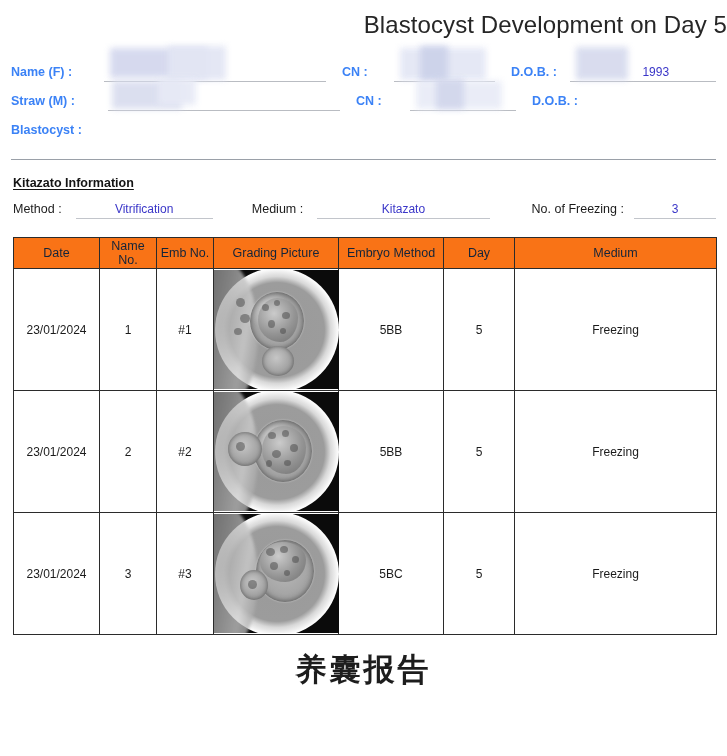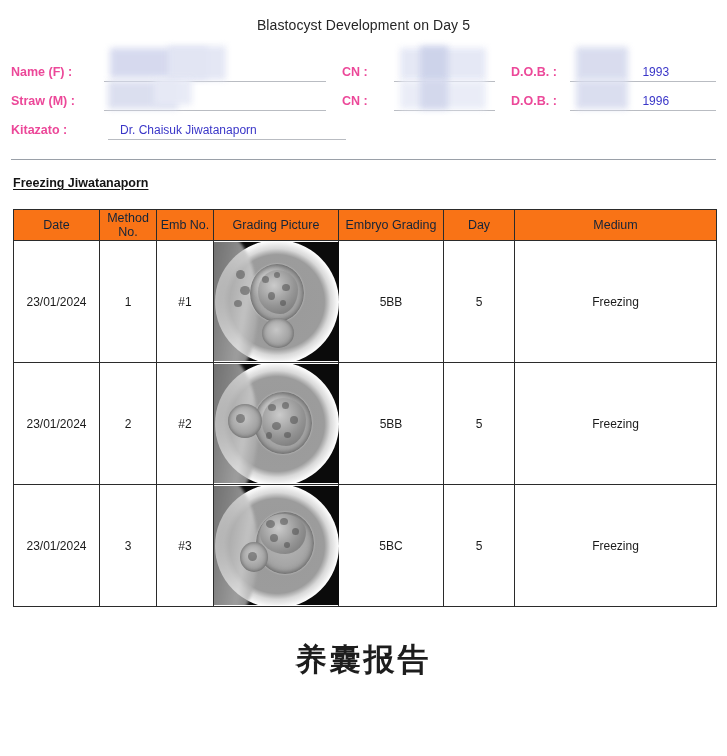--- a/index.html
+++ b/index.html
@@ -11,43 +11,43 @@
     width: 727px;
     height: 756px;
     font-family: "Liberation Sans", sans-serif;
     color: #1b1b1b;
     position: relative;
     overflow: hidden;
   }
 
   
   .doc-title {
-    text-align: center;
-    font-size: 14px;
+    text-align: right;
+    font-size: 24px;
     font-weight: 400;
     color: #262626;
     letter-spacing: 0.1px;
     padding-top: 11px;
     padding-bottom: 0;
     line-height: 28px;
   }
 
   
   .patient-block {
     margin: 14px 11px 0 11px;
   }
   .p-row {
     display: flex;
     align-items: flex-end;
     height: 29px;
   }
   .lbl {
     font-size: 12.5px;
     font-weight: bold;
-    color: #ec4899;
+    color: #3b82f6;
     white-space: nowrap;
     padding-bottom: 3px;
   }
   .lbl.w-name  { width: 97px; }
   .lbl.w-cn    { width: 54px; }
   .lbl.w-dob   { width: 62px; }
 
   .field {
     position: relative;
     border-bottom: 1px solid #b9bcc2;
@@ -232,21 +232,21 @@
     background: radial-gradient(circle at 45% 40%, #c6c6c6 0%, #a0a0a0 60%, #858585 100%);
     box-shadow: inset 0 0 4px rgba(50,50,50,.6);
   }
 
   
   .footer-cn {
     text-align: center;
     font-size: 31px;
     font-weight: bold;
     color: #1d1d1d;
-    margin-top: 32px;
+    margin-top: 14px;
     letter-spacing: 3px;
     font-family: "DejaVu Sans", sans-serif;
   }
 </style>
 </head>
 <body>
 
 <div class="doc-title">Blastocyst Development on Day 5</div>
 
 <div class="patient-block">
@@ -282,60 +282,73 @@
     </div>
     <div class="spacer-sm"></div>
     <div class="lbl w-cn" style="padding-left:12px">CN :</div>
     <div class="field f-cn">
       <span class="redact rd-cn3"></span>
       <span class="redact rd-cn4"></span>
       <span class="val"></span>
     </div>
     <div class="spacer-sm"></div>
     <div class="lbl w-dob" style="padding-left:12px">D.O.B. :</div>
-    <div class="field f-dob">
-      <span class="redact rd-dob2"></span>
-      <span class="val right-of-redact">1996</span>
-    </div>
   </div>
 
   <div class="p-row">
-    <div class="lbl w-name">Kitazato :</div>
-    <div class="field f-phys">
-      <span class="val">Dr. Chaisuk  Jiwatanaporn</span>
-    </div>
+    <div class="lbl w-name">Blastocyst :</div>
   </div>
 
 </div>
 
 <div class="divider"></div>
 
 <div>
-  <div class="freezing-head">Freezing Jiwatanaporn</div>
-
+  <div class="freezing-head">Kitazato Information</div>
+
+  <div class="freeze-row">
+    <div class="lbl2">Method :</div>
+    <div class="fz-field fz-method">
+      <span class="v">Vitrification</span>
+    </div>
+
+    <div class="gap-a"></div>
+
+    <div class="lbl2">Medium :</div>
+    <div class="fz-field fz-medium">
+      <span class="v">Kitazato</span>
+    </div>
+
+    <div class="gap-b"></div>
+
+    <div class="lbl2">No. of Freezing :</div>
+    <div class="fz-field fz-num">
+      <span class="v">3</span>
+    </div>
+  </div>
 </div>
 
 <div class="tbl-wrap">
   <table class="emb">
     <colgroup>
       <col class="c-date">
         <col class="c-straw">
         <col class="c-emb">
         <col class="c-pic">
       <col class="c-grade">
         <col class="c-day">
         <col class="c-rem">
     </colgroup>
     <thead>
       <tr>
         <th>Date</th>
-        <th>Method No.</th>
+        <th>Name No.</th>
         <th>Emb No.</th>
         <th>Grading Picture</th>
-        <th>Embryo Grading</th>
+        <th>Embryo Method</th>
         <th>Day</th>
         <th>Medium</th>
       </tr>
     </thead>
     <tbody>
 
       <tr>
         <td>23/01/2024</td>
         <td>1</td>
         <td>#1</td>

